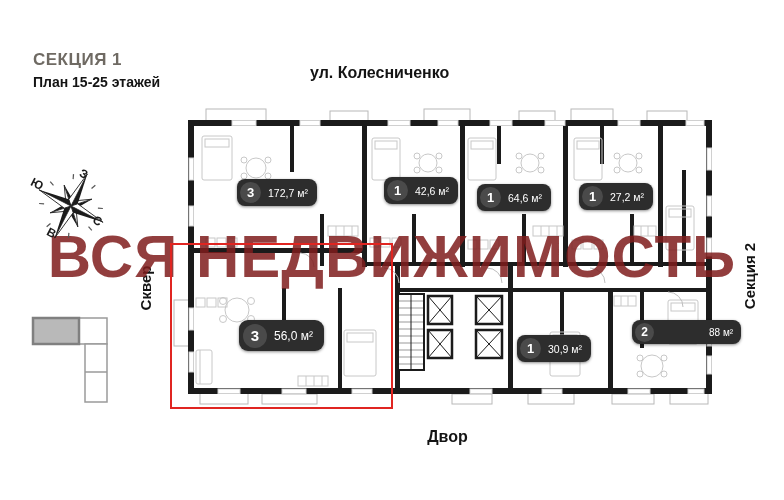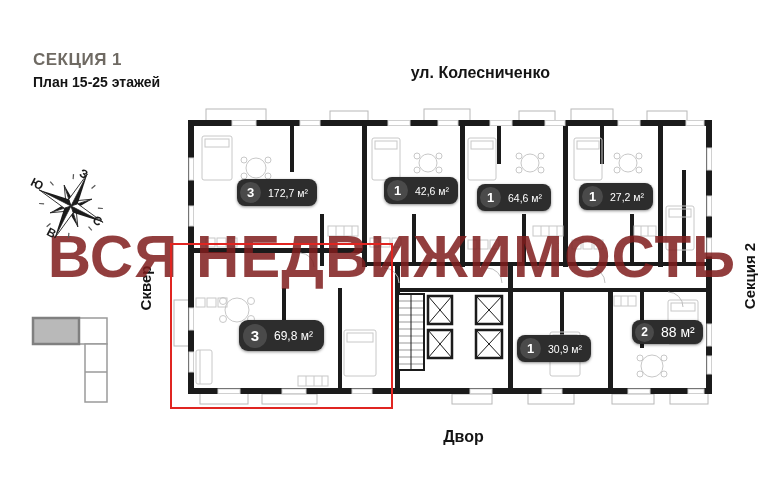--- a/index.html
+++ b/index.html
@@ -1,42 +1,42 @@
 <!DOCTYPE html>
 <html><head>
 <meta charset="utf-8">
 <style>
   html,body{margin:0;padding:0;background:#fff;}
   .stage{position:relative;width:784px;height:500px;background:#fff;overflow:hidden;
          font-family:"Liberation Sans",sans-serif;}
   .abs{position:absolute;}
   .hdr-section{left:33px;top:50px;font-size:17px;font-weight:bold;color:#6f6a63;letter-spacing:.5px;}
   .hdr-plan{left:33px;top:74px;font-size:14px;font-weight:bold;color:#141414;}
-  .street{left:310px;top:64px;width:240px;text-align:right;font-size:16px;font-weight:bold;color:#141414;}
-  .dvor{left:416px;top:428px;width:95px;text-align:center;font-size:16px;font-weight:bold;color:#141414;}
+  .street{left:310px;top:64px;width:240px;text-align:left;font-size:16px;font-weight:bold;color:#141414;}
+  .dvor{left:400px;top:428px;width:95px;text-align:center;font-size:16px;font-weight:bold;color:#141414;}
   .side-left{left:145px;top:288px;transform:translate(-50%,-50%) rotate(-90deg);
              font-size:15px;font-weight:bold;color:#141414;white-space:nowrap;}
   .side-right{left:749px;top:276px;transform:translate(-50%,-50%) rotate(-90deg);
               font-size:15px;font-weight:bold;color:#141414;white-space:nowrap;}
   .watermark{left:50%;top:222px;transform:translateX(-50%);font-size:60px;font-weight:bold;
              color:#7f1d1d;opacity:.85;white-space:nowrap;letter-spacing:1px;z-index:2;pointer-events:none;}
   .plan-svg{left:0;top:0;z-index:1;}
   .hl-rect{left:170px;top:243px;width:219px;height:162px;border:2px solid #e02521;z-index:3;}
   .pill{position:absolute;z-index:4;background:#2d2d2d;border-radius:8px;color:#fff;
         display:flex;align-items:center;height:27px;padding:0 9px 0 3px;gap:7px;
         box-shadow:0 1px 3px rgba(0,0,0,.45);}
   .pill .num{width:21px;height:21px;border-radius:50%;background:#4a4a4a;display:flex;
              align-items:center;justify-content:center;font-weight:bold;font-size:13px;flex:0 0 auto;}
   .pill .area{font-size:10.5px;white-space:nowrap;}
   .pill.lg{height:31px;border-radius:9px;padding:0 11px 0 4px;}
   .pill.lg .num{width:24px;height:24px;font-size:15px;}
   .pill.lg .area{font-size:12px;}
   .pill.sm{height:24px;padding:0 8px 0 3px;}
   .pill.sm .num{width:19px;height:19px;font-size:12px;}
-  .pill.sm .area{font-size:14px;}
+  .pill.sm .area{font-size:10px;margin-left:48px;}
   .compass-letter{position:absolute;z-index:5;font-size:12px;font-weight:bold;color:#1b1b1b;}
 </style>
 </head>
 <body>
 
 <div class="stage">
 
   <svg class="abs plan-svg" width="784" height="500" viewBox="0 0 784 500">
 
     <g fill="#ffffff" stroke="#b8b8b8" stroke-width="1">
@@ -272,21 +272,21 @@
   <div class="pill" style="left:477px;top:184px;">
     <span class="num">1</span>
     <span class="area">64,6 м²</span>
   </div>
   <div class="pill" style="left:579px;top:183px;">
     <span class="num">1</span>
     <span class="area">27,2 м²</span>
   </div>
   <div class="pill lg" style="left:239px;top:320px;">
     <span class="num">3</span>
-    <span class="area">69,8 м²</span>
+    <span class="area">56,0 м²</span>
   </div>
   <div class="pill" style="left:517px;top:335px;">
     <span class="num">1</span>
     <span class="area">30,9 м²</span>
   </div>
   <div class="pill sm" style="left:632px;top:320px;">
     <span class="num">2</span>
     <span class="area">88 м²</span>
   </div>
 

